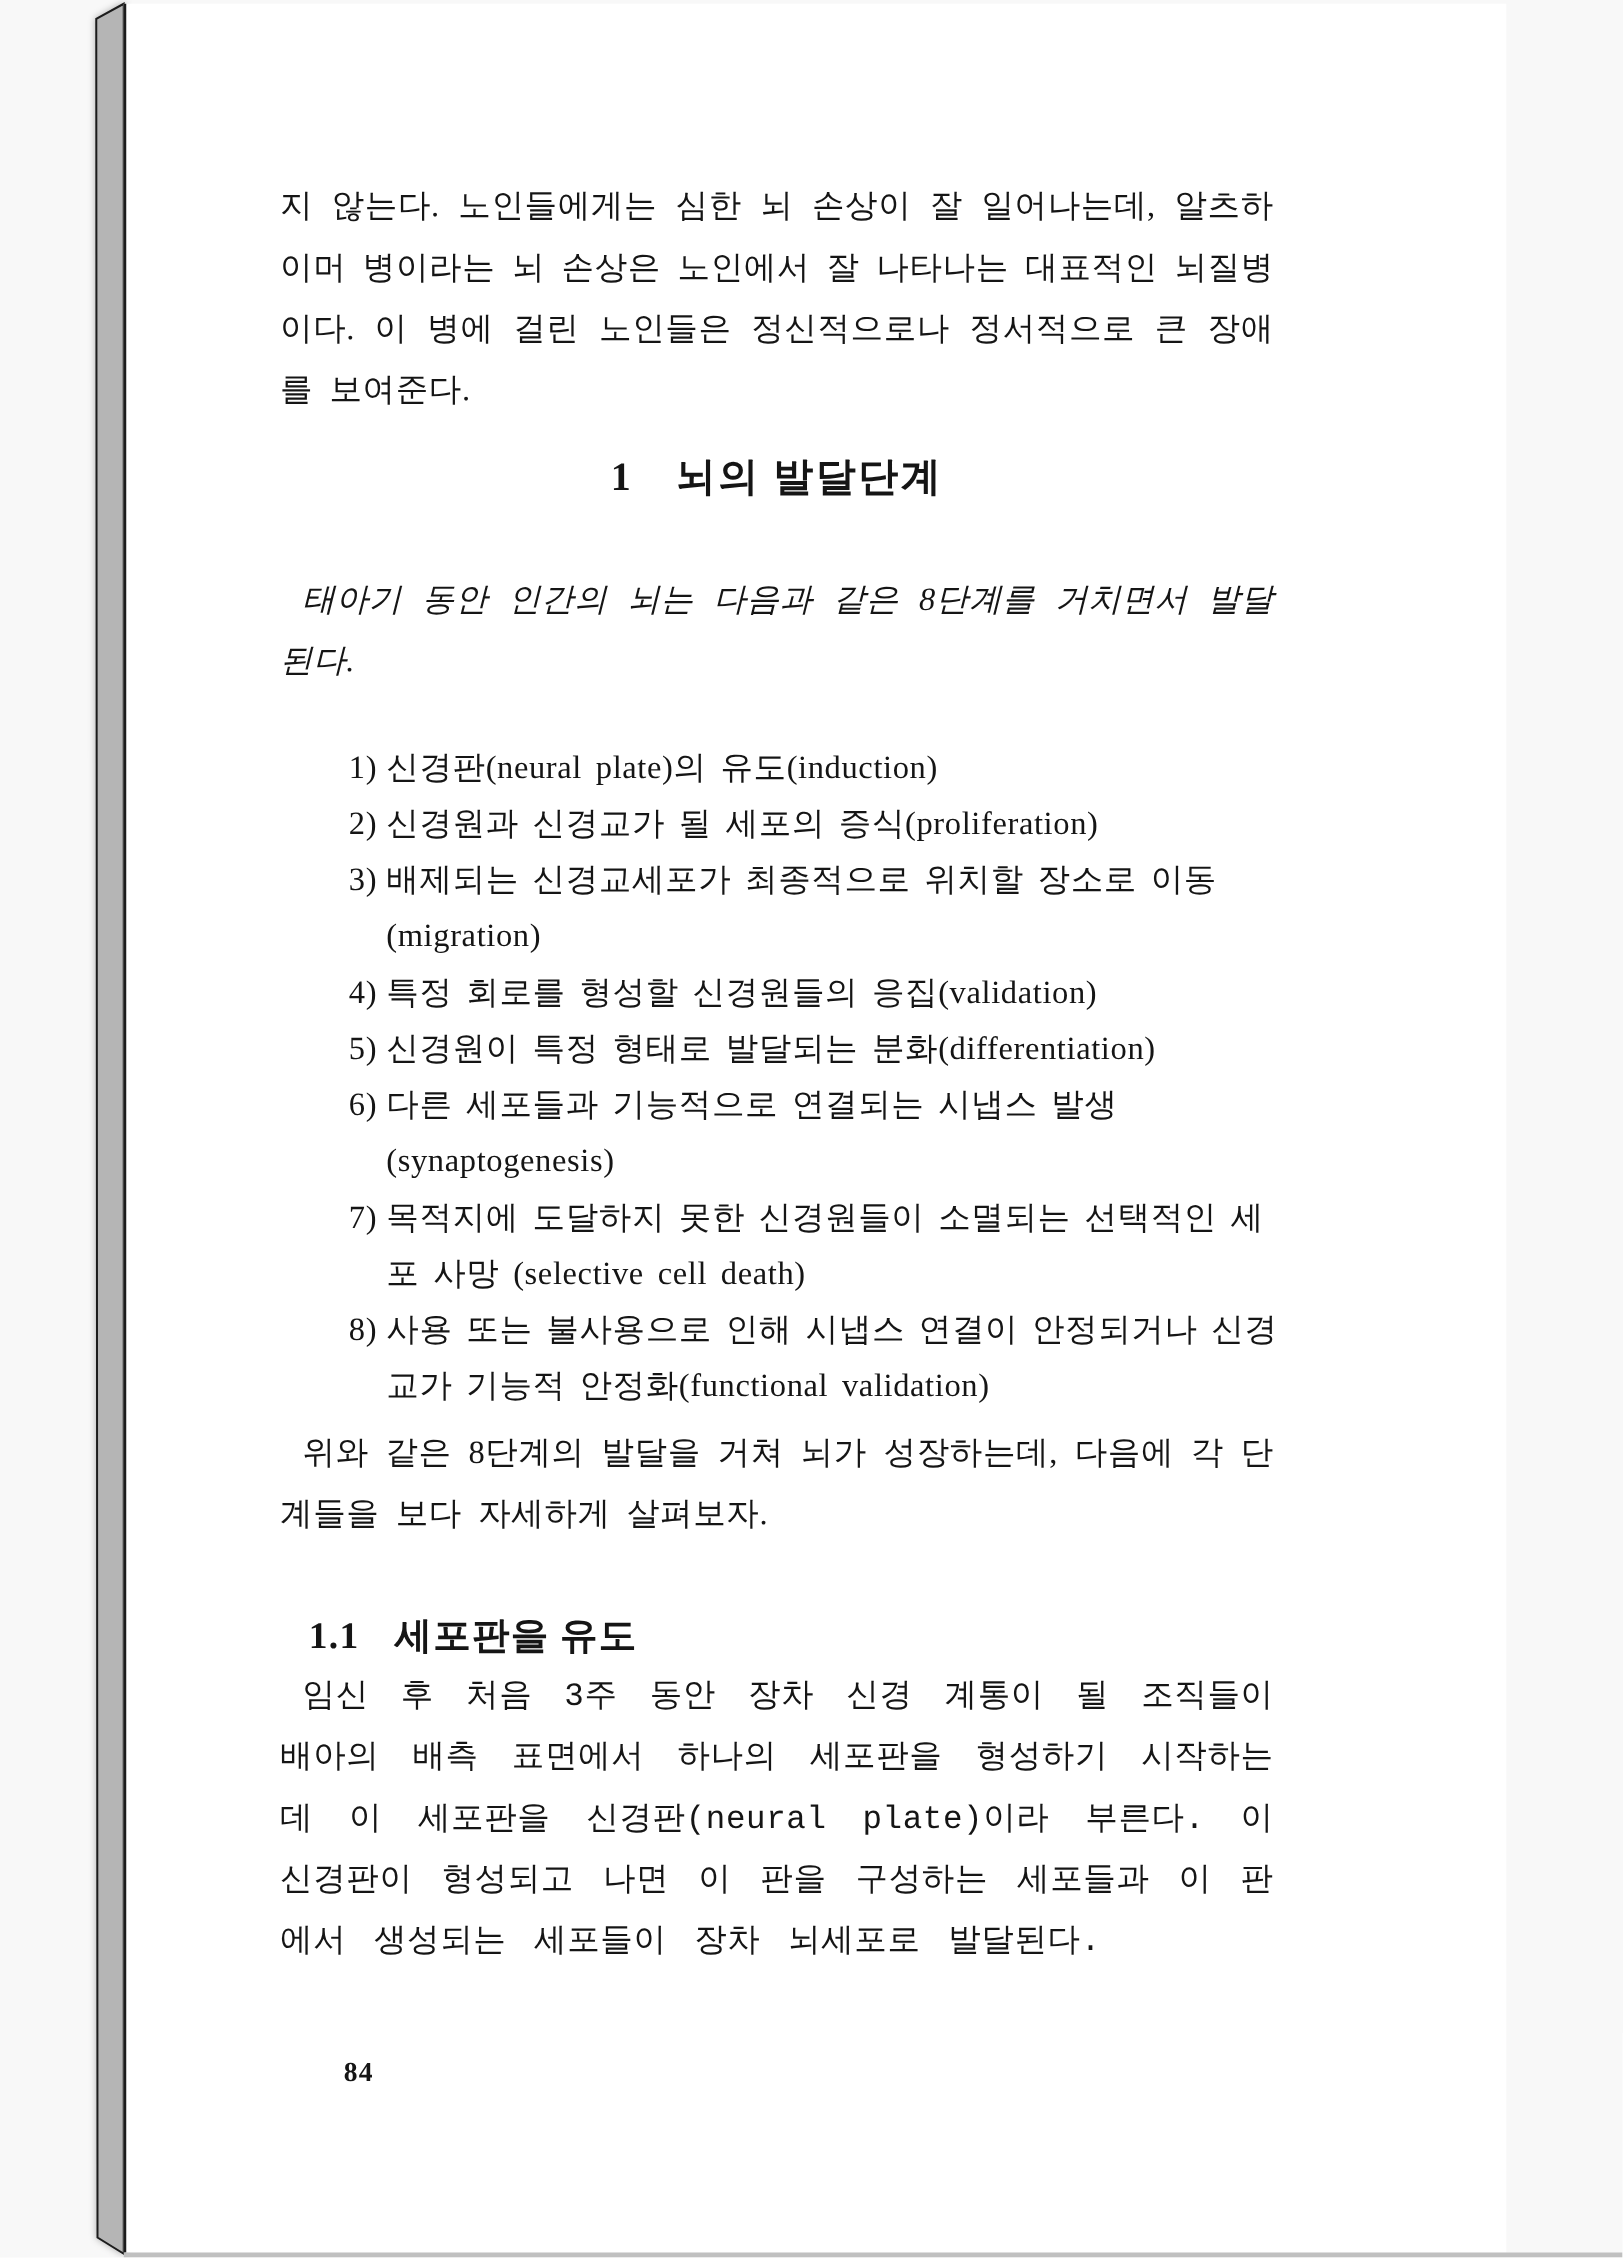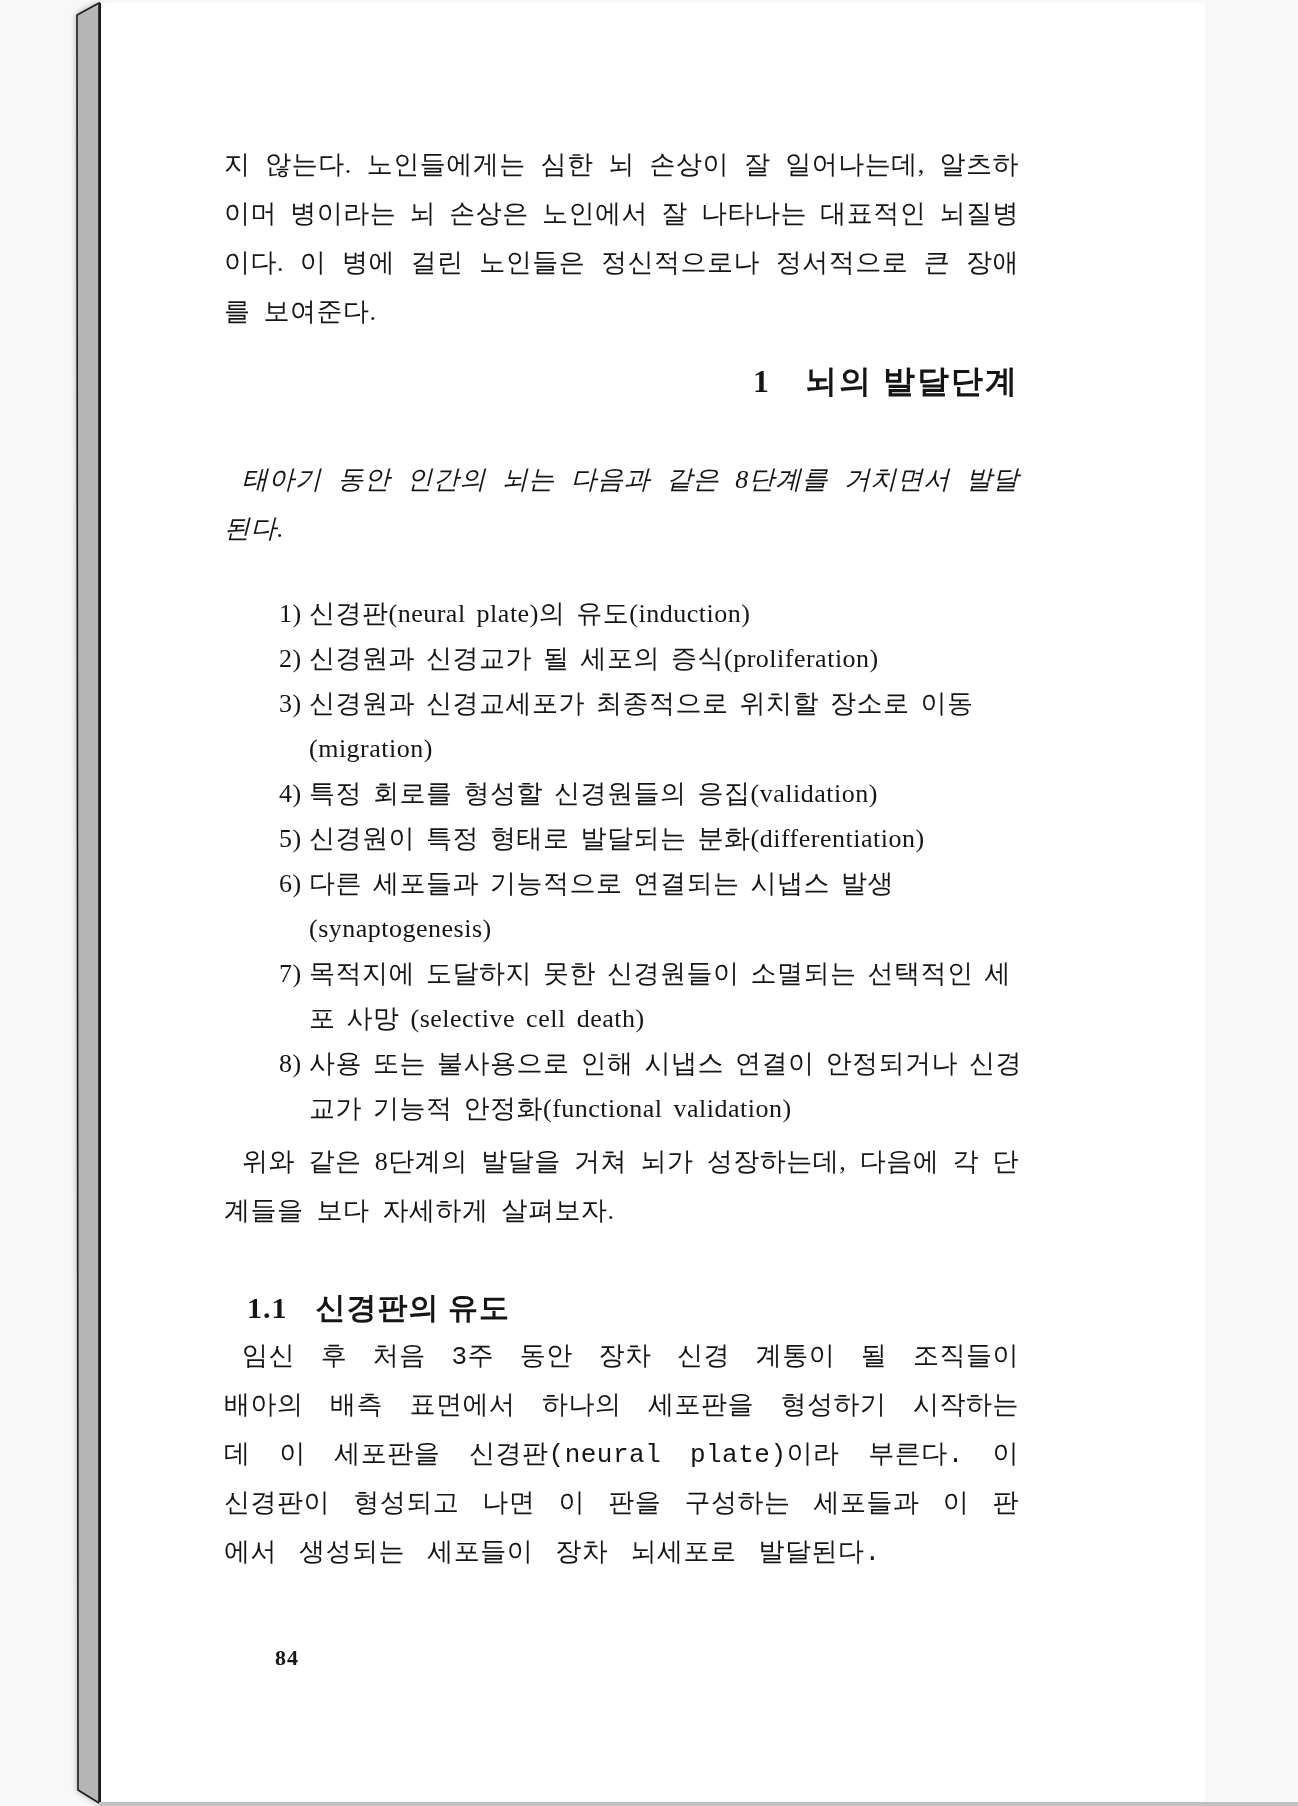--- a/index.html
+++ b/index.html
@@ -55,21 +55,21 @@
   }
   .para1   { top: 111px; }
   .intro   { top: 426px; text-indent: 18px; font-style: italic; }
   .para2   { top: 1108px; text-indent: 18px; }
   .para3   { top: 1304px; text-indent: 18px; font-family: Liberation Mono, monospace; }
   .sec-heading {
     position: absolute;
     left: 123px;
     width: 795px;
     top: 336px;
-    text-align: right;
+    text-align: center;
     font-size: 32px;
     font-weight: bold;
     letter-spacing: 2px;
   }
   .sec-heading .sec-num { margin-right: 34px; }
   .subsec-heading {
     position: absolute;
     left: 146px;
     top: 1260px;
     font-size: 30px;
@@ -131,21 +131,21 @@
     <li class="stage-item">
       <span class="num">1)</span>
       <span class="txt">신경판(neural plate)의 유도(induction)</span>
     </li>
     <li class="stage-item">
       <span class="num">2)</span>
       <span class="txt">신경원과 신경교가 될 세포의 증식(proliferation)</span>
     </li>
     <li class="stage-item">
       <span class="num">3)</span>
-      <span class="txt">신경원과 신경교세포가 최종적으로 위치할 장소로 이동(migration)</span>
+      <span class="txt">배제되는 신경교세포가 최종적으로 위치할 장소로 이동(migration)</span>
     </li>
     <li class="stage-item">
       <span class="num">4)</span>
       <span class="txt">특정 회로를 형성할 신경원들의 응집(validation)</span>
     </li>
     <li class="stage-item">
       <span class="num">5)</span>
       <span class="txt">신경원이 특정 형태로 발달되는 분화(differentiation)</span>
     </li>
     <li class="stage-item">
@@ -158,21 +158,21 @@
     </li>
     <li class="stage-item">
       <span class="num">8)</span>
       <span class="txt">사용 또는 불사용으로 인해 시냅스 연결이 안정되거나 신경교가 기능적 안정화(functional validation)</span>
     </li>
   </ol>
 
   <p class="block para2">위와 같은 8단계의 발달을 거쳐 뇌가 성장하는데, 다음에 각 단계들을 보다 자세하게 살펴보자.</p>
 
   <h2 class="subsec-heading">
-    <span class="sec-num">1.1</span><span>신경판의 유도</span>
+    <span class="sec-num">1.1</span><span>세포판을 유도</span>
   </h2>
 
   <p class="block para3">임신 후 처음 3주 동안 장차 신경 계통이 될 조직들이 배아의 배측 표면에서 하나의 세포판을 형성하기 시작하는데 이 세포판을 신경판(neural plate)이라 부른다. 이 신경판이 형성되고 나면 이 판을 구성하는 세포들과 이 판에서 생성되는 세포들이 장차 뇌세포로 발달된다.</p>
 
   <div class="page-number">84</div>
 
 </div>
 
 <div class="bottom-band"></div>
 

